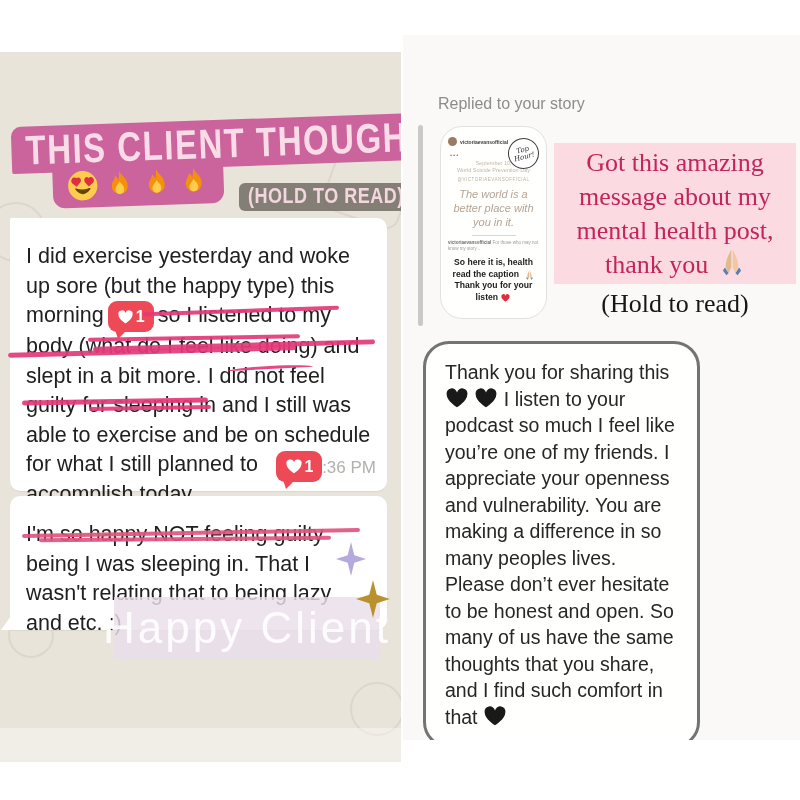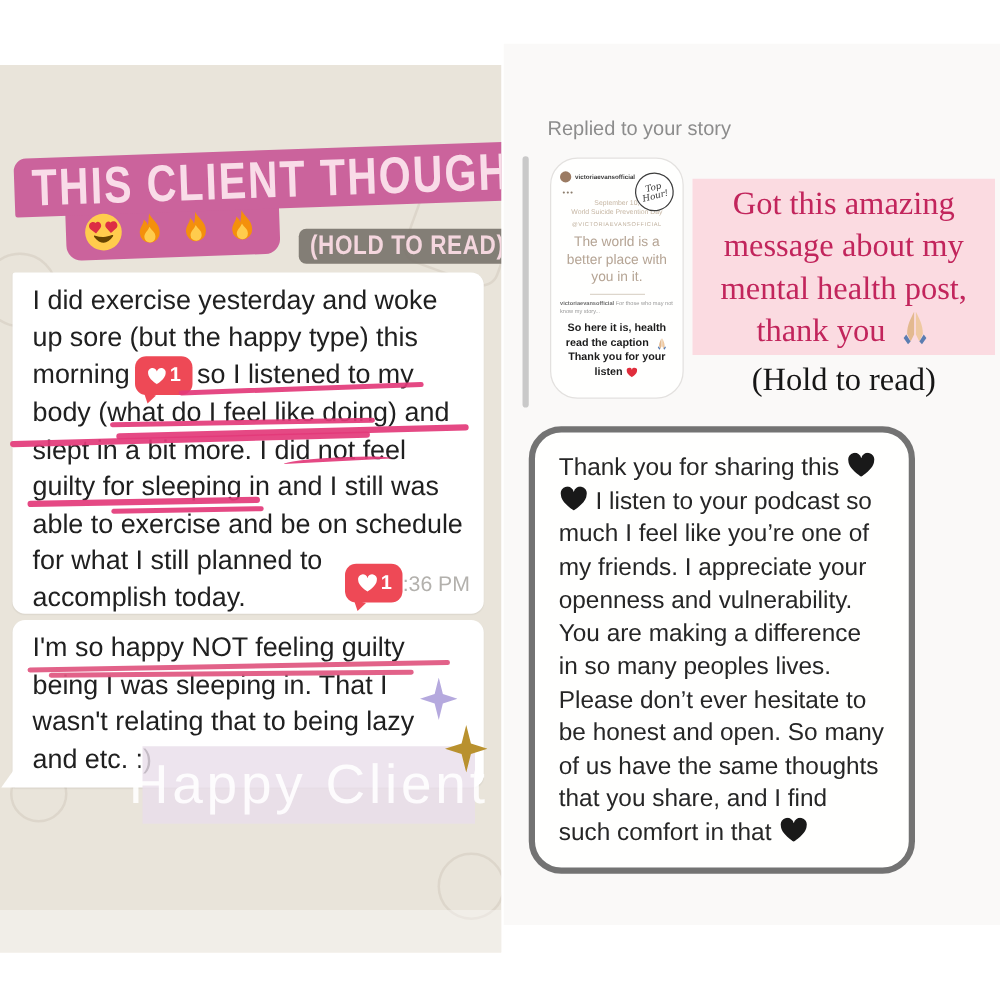--- a/index.html
+++ b/index.html
@@ -22,21 +22,21 @@
   .sticker-row1 { display:inline-block; background:#cb639c; border-radius:10px 10px 10px 2px; padding:5px 14px 4px; }
   .sticker-row1 span { display:inline-block; font-size:33px; font-weight:bold; letter-spacing:1.5px; color:#f9dce8; transform:scaleY(1.25); transform-origin:center; white-space:nowrap; }
   .sticker-row2 { display:flex; align-items:center; gap:5px; background:#cb639c; border-radius:0 0 12px 12px; padding:2px 14px 6px; width:max-content; margin:-4px 0 0 40px; }
   .emoji-svg { display:inline-block; vertical-align:middle; }
 
   
   .hold-badge { position:absolute; left:239px; top:131px; background:rgba(120,114,106,0.9); border-radius:6px; padding:3px 9px 4px; z-index:6; }
   .hold-badge span { display:inline-block; font-size:18px; font-weight:bold; letter-spacing:0.5px; color:#f4d6de; transform:scaleY(1.2); white-space:nowrap; }
 
   
-  .bubble { position:absolute; background:#ffffff; border-radius:10px; padding:8px 16px; width:377px; color:#202020; font-size:21.5px; line-height:29.5px; box-shadow:0 1px 1px rgba(0,0,0,0.06); }
+  .bubble { position:absolute; background:#ffffff; border-radius:10px; padding:24px 16px; width:377px; color:#202020; font-size:21.5px; line-height:29.5px; box-shadow:0 1px 1px rgba(0,0,0,0.06); }
   .bubble1 { left:10px; top:166px; height:273px; border-radius:2px 10px 10px 10px; }
   .bubble2 { left:10px; top:444px; height:134px; border-radius:10px 10px 10px 2px; }
   .bubble2::before { content:""; position:absolute; left:-9px; bottom:0; width:0; height:0; border-style:solid; border-width:0 0 14px 10px; border-color:transparent transparent #ffffff transparent; }
   .msg-time { position:absolute; right:11px; bottom:9px; font-size:17px; color:#b3b1ad; }
 
   
   .rbadge { position:relative; display:inline-flex; align-items:center; justify-content:center; gap:2px; background:#ee4956; border-radius:9px; width:46px; height:31px; vertical-align:middle; margin:0 4px; }
   .rbadge::after { content:""; position:absolute; left:6px; bottom:-7px; width:0; height:0; border-style:solid; border-width:8px 5px 0 5px; border-color:#ee4956 transparent transparent transparent; transform:rotate(14deg); }
   .rbadge i { font-style:normal; color:#fff; font-size:16px; font-weight:bold; }
   .rbadge.abs { position:absolute; left:262px; top:233px; z-index:4; }
@@ -73,33 +73,33 @@
   .story-card { position:absolute; left:37px; top:91px; width:107px; height:193px; background:#fffffe; border:1px solid #e3e1df; border-radius:22px; padding:10px 7px 8px; z-index:3; overflow:hidden; }
   .story-head { display:flex; align-items:center; gap:3px; }
   .story-avatar { width:9px; height:9px; border-radius:50%; background:#9b7b63; flex:none; }
   .story-username { font-size:5px; font-weight:bold; color:#3c3c3c; }
   .story-dots { font-size:6px; color:#8c7d6d; letter-spacing:1px; margin:6px 0 2px 2px; }
   .story-stamp { position:absolute; right:7px; top:11px; width:31px; height:31px; border:1.6px solid #3d3d3d; border-radius:50%; transform:rotate(-14deg); display:flex; flex-direction:column; align-items:center; justify-content:center; background:#fff; }
   .story-stamp span { font-family:"DejaVu Serif",serif; font-style:italic; font-size:7px; line-height:7px; color:#2e2e2e; }
   .story-date, .story-event { text-align:center; font-size:5.5px; color:#c5b5a2; line-height:7px; }
   .story-date { margin-top:2px; }
   .story-handle { text-align:center; font-size:4.5px; letter-spacing:0.5px; color:#c0b19e; margin-top:3px; }
-  .story-quote { text-align:center; font-size:11px; line-height:14px; color:#b5a494; margin-top:5px; }
+  .story-quote { text-align:center; font-size:11px; line-height:14px; color:#b5a494; margin-top:5px;font-style:italic; }
   .story-divider { width:44px; height:1px; background:#ddd6cc; margin:6px auto 4px; }
   .story-caption { font-size:4.5px; line-height:6px; color:#9a9a9a; }
   .story-caption b { color:#6f6f6f; }
   .story-cta { margin-top:5px; text-align:center; font-size:8.6px; line-height:11.5px; font-weight:bold; color:#1c1c1c; }
 
   
   .pink-note { position:absolute; left:151px; top:108px; width:242px; height:141px; background:#fbdbe1; display:flex; align-items:center; justify-content:center; text-align:center; padding:6px 8px; z-index:2; }
   .pink-note .note-text { font-family:"Liberation Serif","DejaVu Serif",serif; font-size:26px; line-height:34px; color:#c2255c; }
   .hold2 { position:absolute; left:151px; top:254px; width:242px; text-align:center; font-family:"Liberation Serif","DejaVu Serif",serif; font-size:26px; color:#161616; }
 
   
-  .dm-bubble { position:absolute; left:20px; top:306px; width:309px; min-height:297px; background:#fffffe; border:5px solid #737373; border-radius:26px; padding:15px 19px; font-size:19.5px; line-height:26.5px; color:#262626; z-index:2; }
+  .dm-bubble { position:absolute; left:20px; top:306px; width:277px; min-height:297px; background:#fffffe; border:3px solid #737373; border-radius:26px; padding:15px 19px; font-size:19.5px; line-height:26.5px; color:#262626; z-index:2; }
 
   .heart-svg { display:inline-block; vertical-align:-2px; margin:0 1px; }
   .hands-svg { display:inline-block; vertical-align:-3px; margin-left:4px; }
 </style>
 </head>
 <body>
 
 <div class="canvas">
 
   <section class="left-panel">

